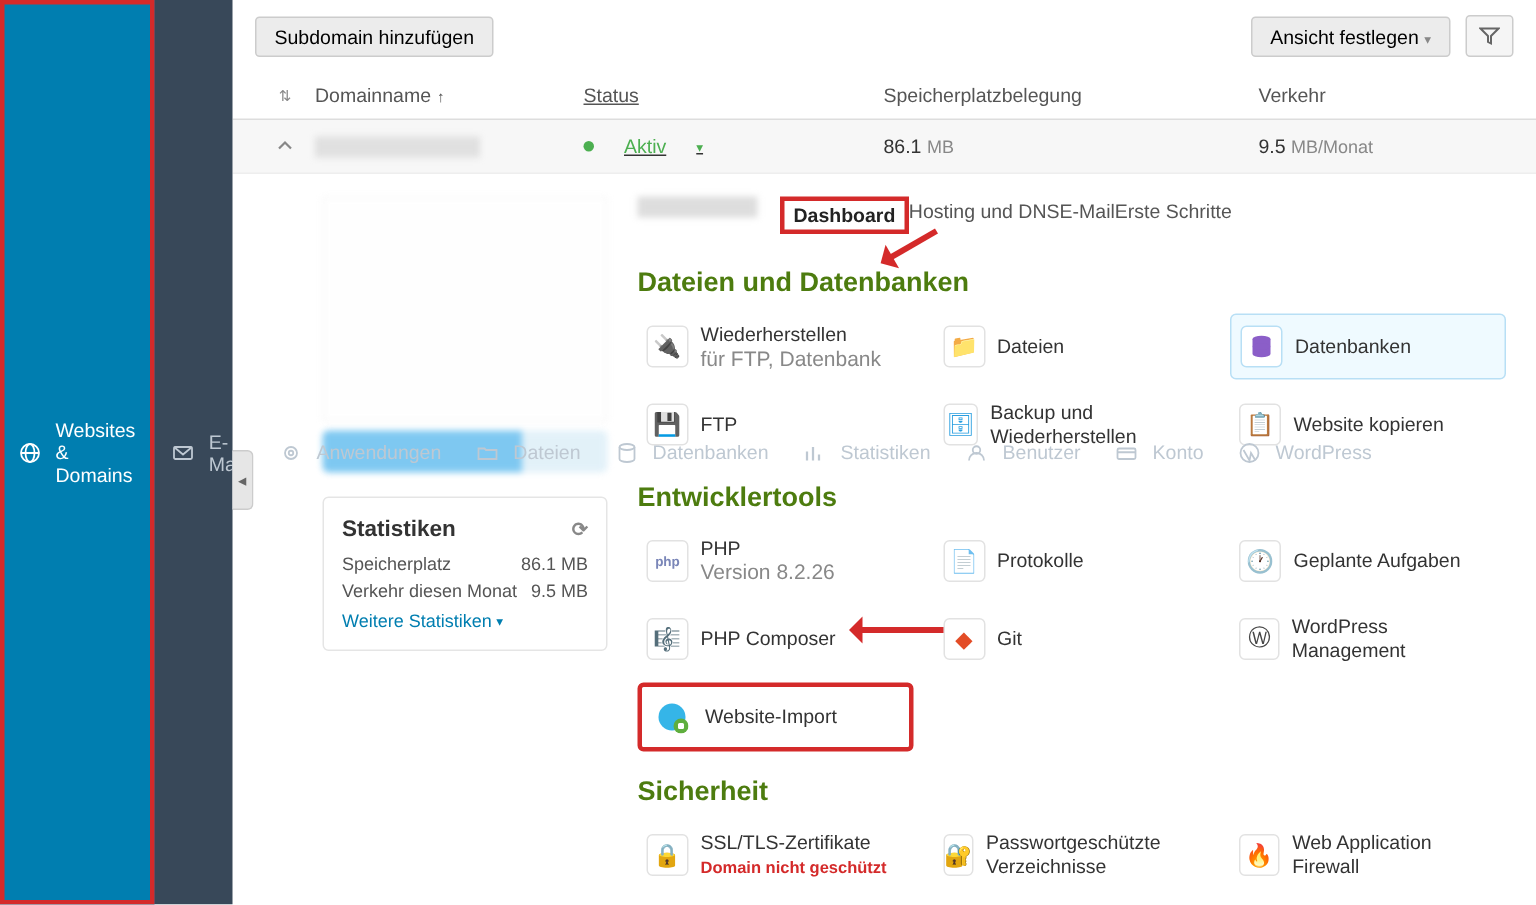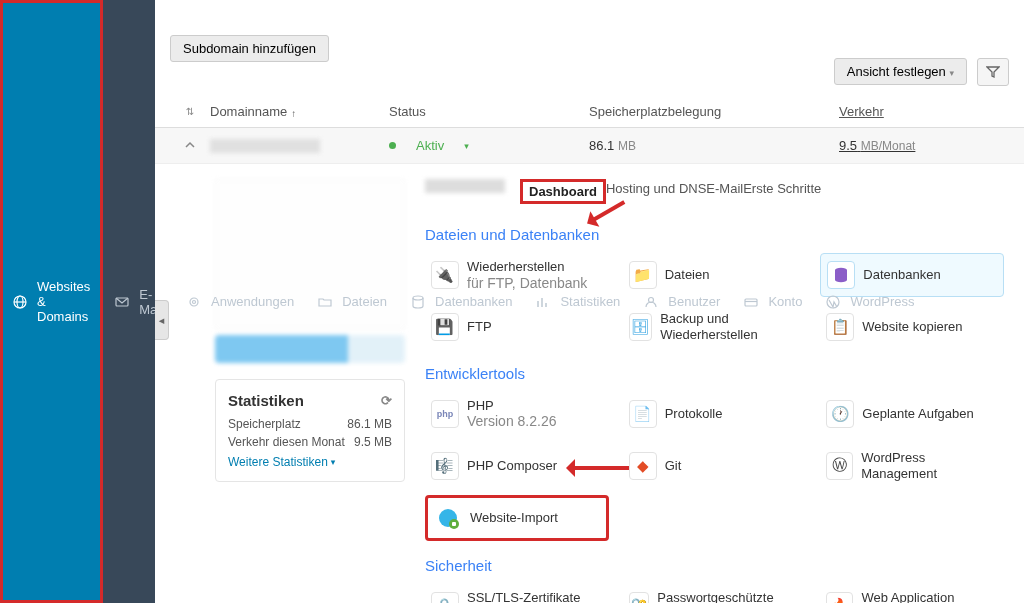--- a/index.html
+++ b/index.html
@@ -74,41 +74,41 @@
       padding: 10px 15px;
     }
     .btn {
       padding: 5px 12px;
       background: #ececec;
       border: 1px solid #ccc;
       border-radius: 3px;
       cursor: pointer;
       font-size: 13px;
     }
-    .top-right { display: flex; align-items: flex-start; gap: 10px; margin-top: 48px; }
+    .top-right { display: flex; align-items: center; gap: 10px; }
     .filter-icon {
       width: 32px; height: 28px;
       border: 1px solid #ccc;
       border-radius: 3px;
       background: #f5f5f5;
       display:flex;align-items:center;justify-content:center;
       cursor:pointer;
     }
     .table-head {
       display: flex;
       padding: 8px 15px;
       border-bottom: 1px solid #ddd;
       font-size: 13px;
       color: #555;
     }
     .col-toggle { width: 40px; display:flex;align-items:center;justify-content:center;font-size:10px;color:#888; }
     .col-domain { flex: 1; max-width: 280px; display:flex;align-items:flex-end;gap:4px;}
-    .col-status { width: 200px; }
+    .col-status { width: 200px; text-decoration: underline; }
     .col-storage { width: 250px; }
-    .col-traffic { width: 170px; text-decoration: underline; }
+    .col-traffic { width: 170px; }
     .row-summary {
       display: flex;
       padding: 10px 15px;
       background: #f7f7f7;
       border-bottom: 1px solid #eee;
       align-items: center;
     }
     .status-aktiv { color: #4caf50; font-size: 13px; display:flex;align-items:center;gap:20px;}
     .status-dot { width:7px;height:7px;background:#4caf50;border-radius:50%;}
     .unit { color: #888; font-size: 12px; }
@@ -152,21 +152,21 @@
     .tab { color:#555; cursor:pointer; padding: 2px 0;}
     .tab.active { font-weight:700; color:#222; border-bottom: 2px solid #333;}
     .tab.active.highlighted { border: 3px solid #d42a2a; padding: 2px 6px; }
     .blurred-label {
       width: 80px;
       height: 14px;
       background: #ddd;
       filter: blur(2px);
       margin-right: 15px;
     }
-    .section-title { font-weight:400; font-size:15px; margin: 16px 0 10px 0; color:#3b82f6;}
+    .section-title { font-weight:700; font-size:18px; margin: 16px 0 10px 0; color:#4d7c0f;}
     .grid { display:grid; grid-template-columns: repeat(3, 1fr); gap: 8px 14px;}
     .item {
       display:flex; align-items:center; gap:8px;
       padding: 6px 6px;
       cursor:pointer;
       border-radius: 4px;
     }
     .item.boxed {
       border: 1px solid #b8dff5;
       background: #effaff;

